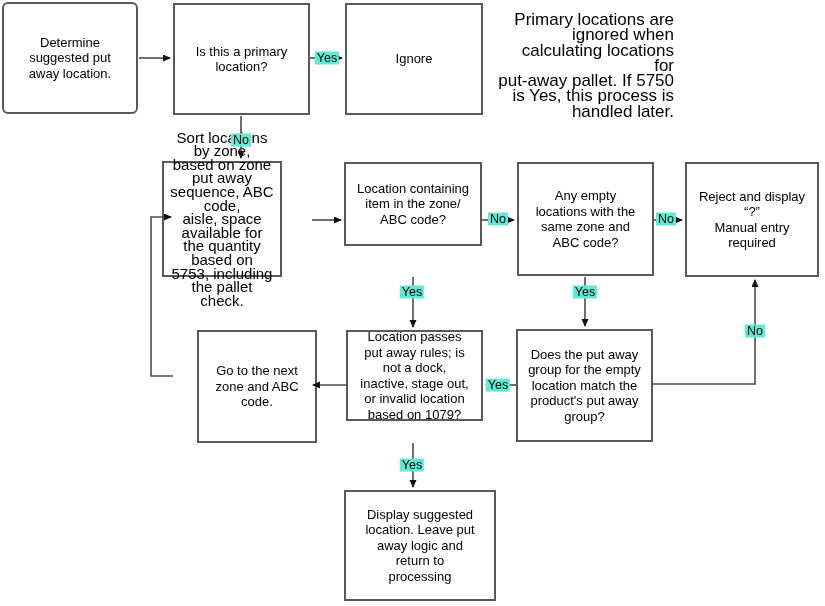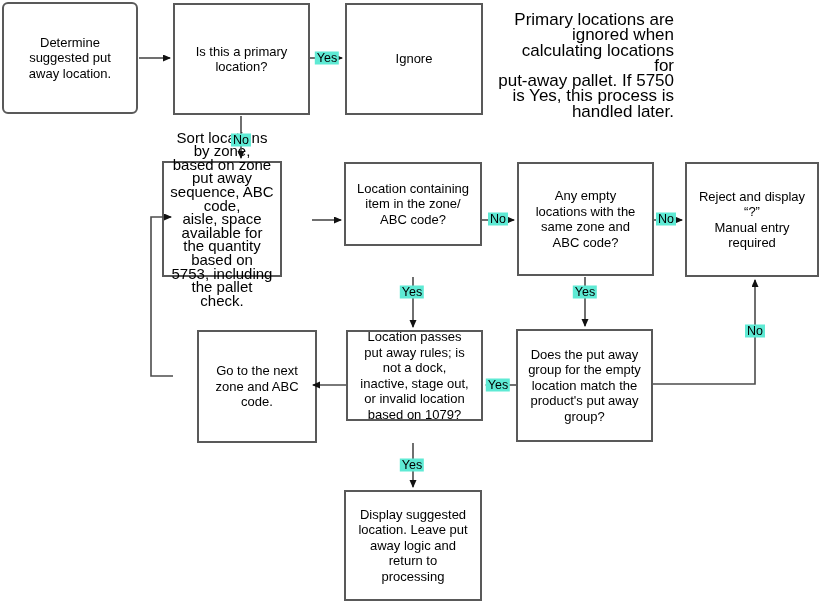--- a/index.html
+++ b/index.html
@@ -25,21 +25,21 @@
   #bx-determine {left:2px;  top:2px;  width:136px;height:112px;border-radius:6px;}
   #bx-primary   {left:173px;top:3px;  width:137px;height:112px;}
   #bx-ignore    {left:345px;top:3px;  width:138px;height:112px;}
   #bx-sort      {left:162px;top:161px;width:120px;height:116px;font-size:15px;line-height:13.6px;}
   #bx-containing{left:344px;top:162px;width:138px;height:84px;}
   #bx-empty     {left:517px;top:162px;width:137px;height:114px;}
   #bx-reject    {left:685px;top:162px;width:134px;height:115px;}
   #bx-next      {left:173px;top:330px;width:120px;height:113px;margin-left:24px;}
   #bx-passes    {left:346px;top:330px;width:137px;height:91px;}
   #bx-group     {left:516px;top:329px;width:137px;height:113px;}
-  #bx-display   {left:344px;top:490px;width:138px;height:111px;}
+  #bx-display   {left:344px;top:490px;width:152px;height:111px;}
   #note-primary {left:498px;top:12px; width:176px;}
   
   #lbl-primary-yes   {left:327px;top:58px;}
   #lbl-primary-no    {left:241px;top:140px;}
   #lbl-containing-no {left:498px;top:219px;}
   #lbl-empty-no      {left:666px;top:219px;}
   #lbl-containing-yes{left:412px;top:292px;}
   #lbl-empty-yes     {left:585px;top:292px;}
   #lbl-group-yes     {left:498px;top:385px;}
   #lbl-passes-yes    {left:412px;top:465px;}

